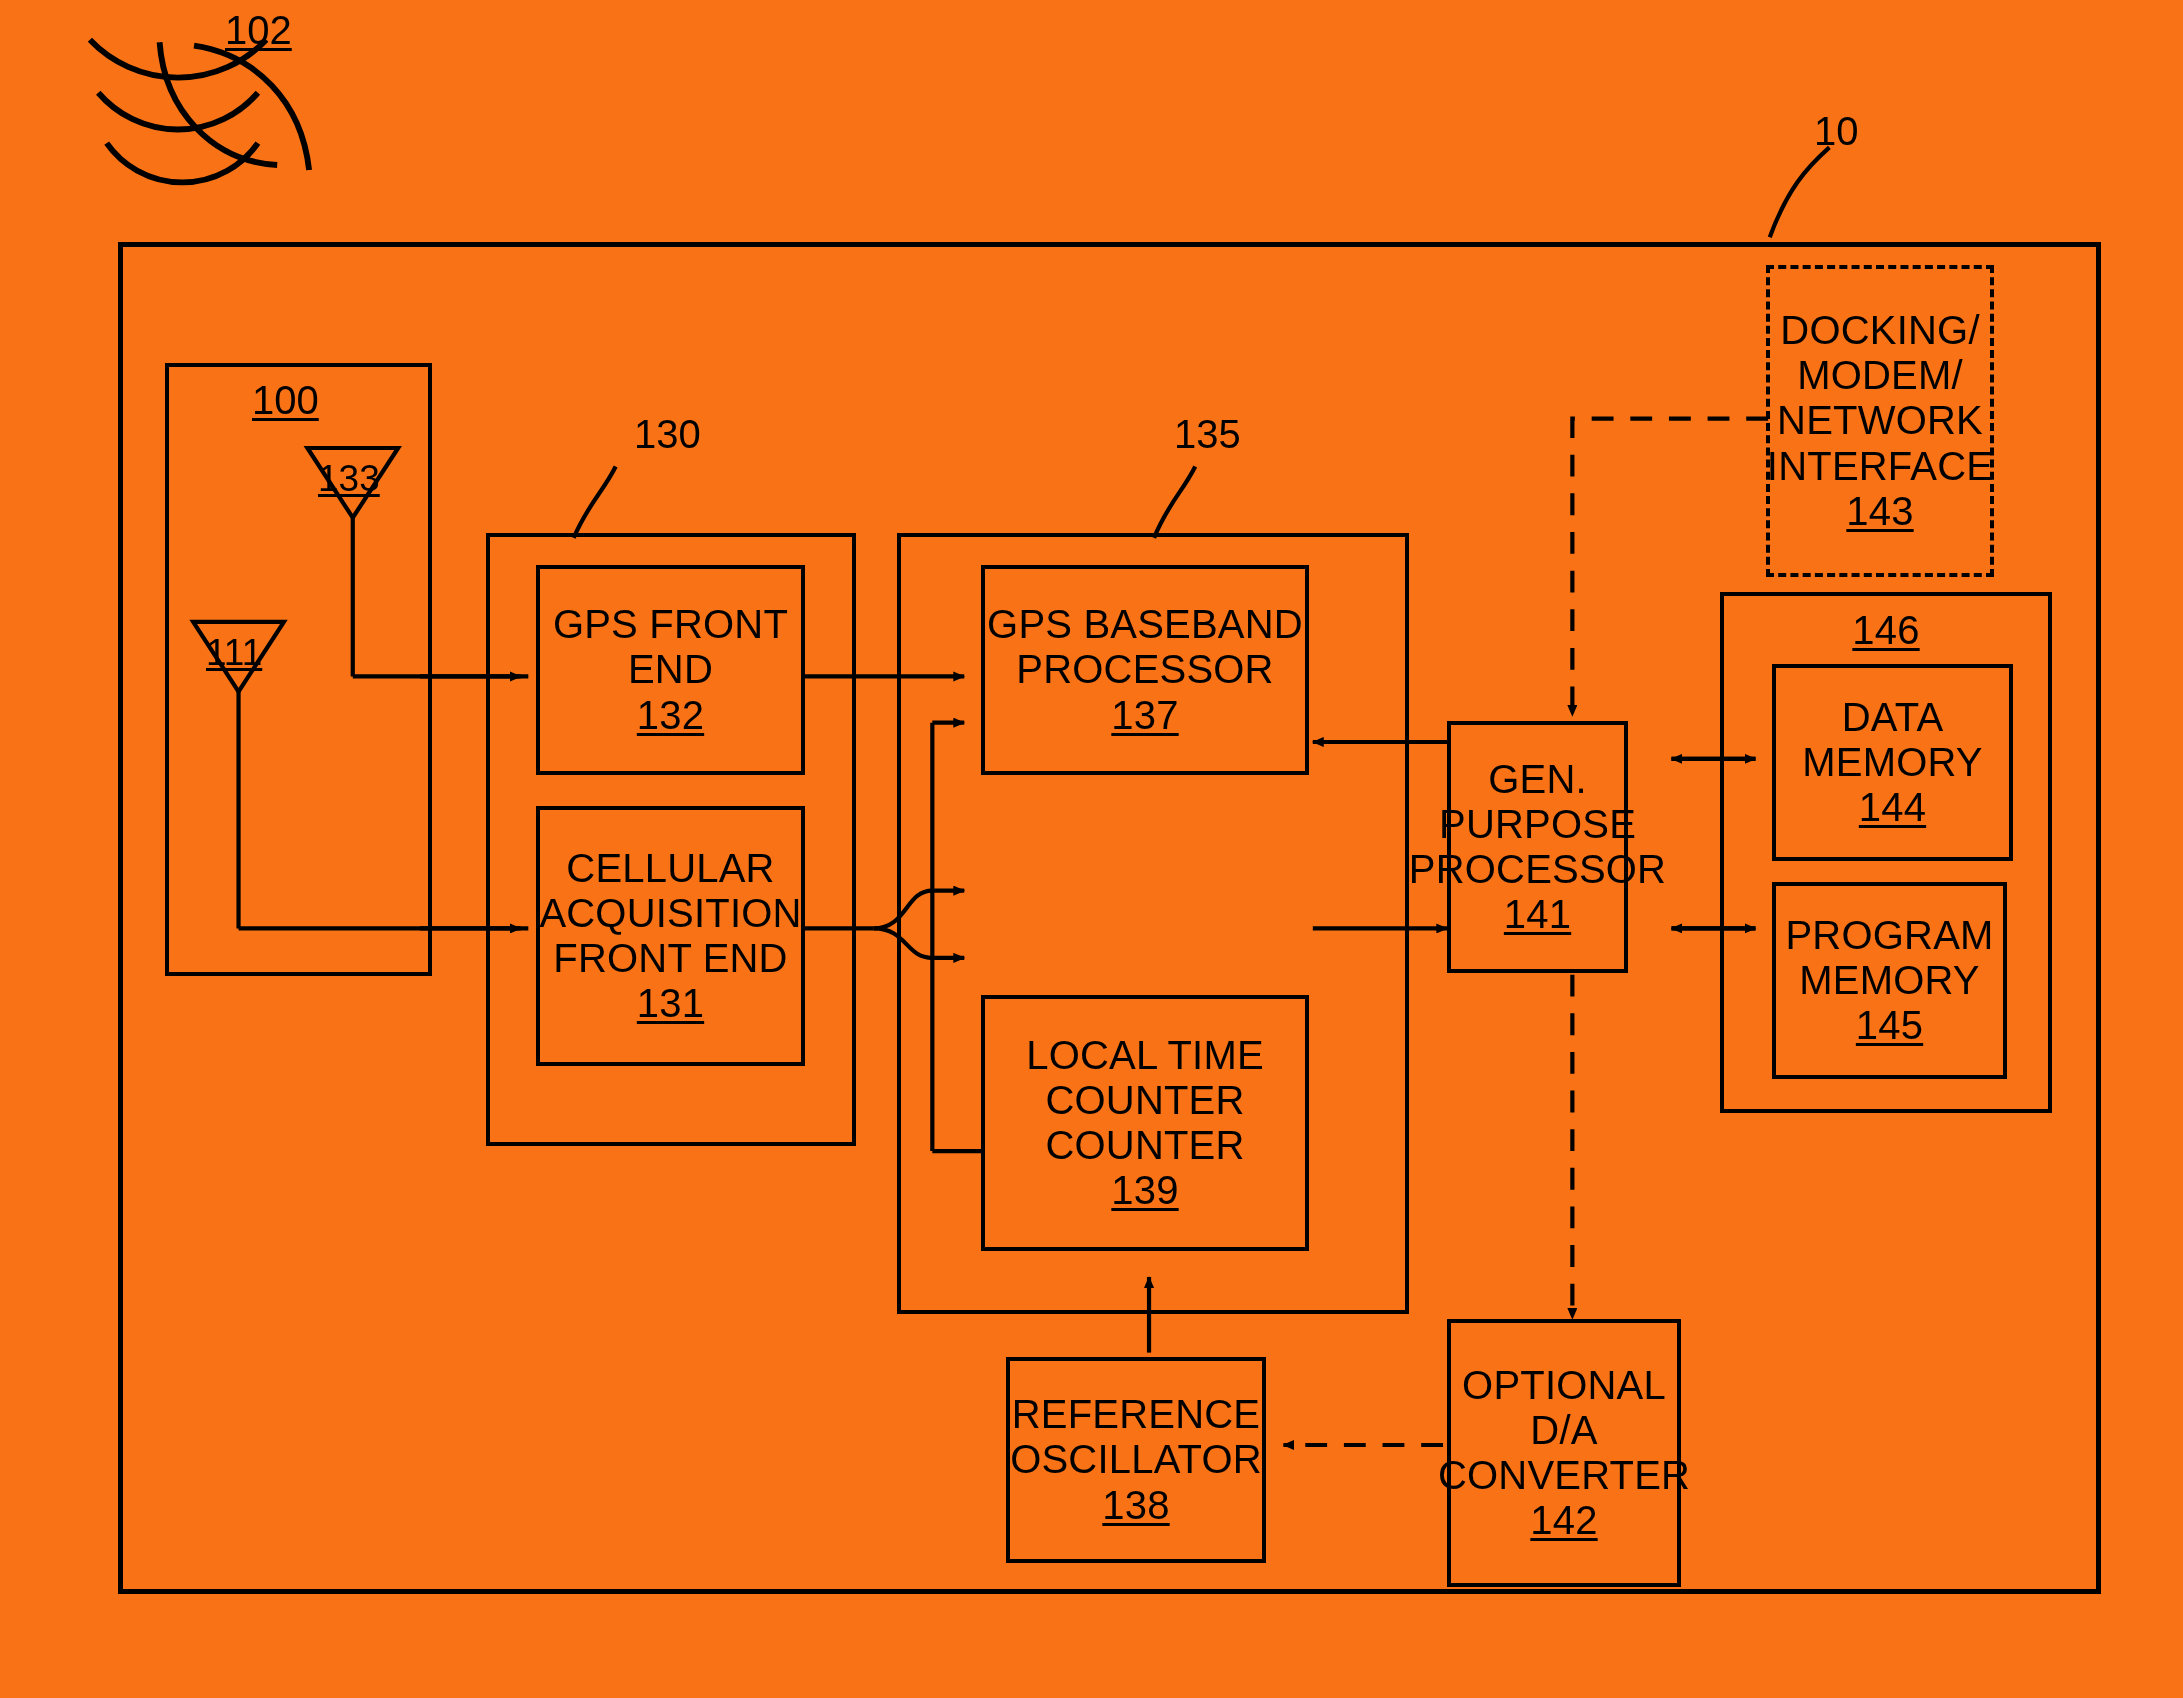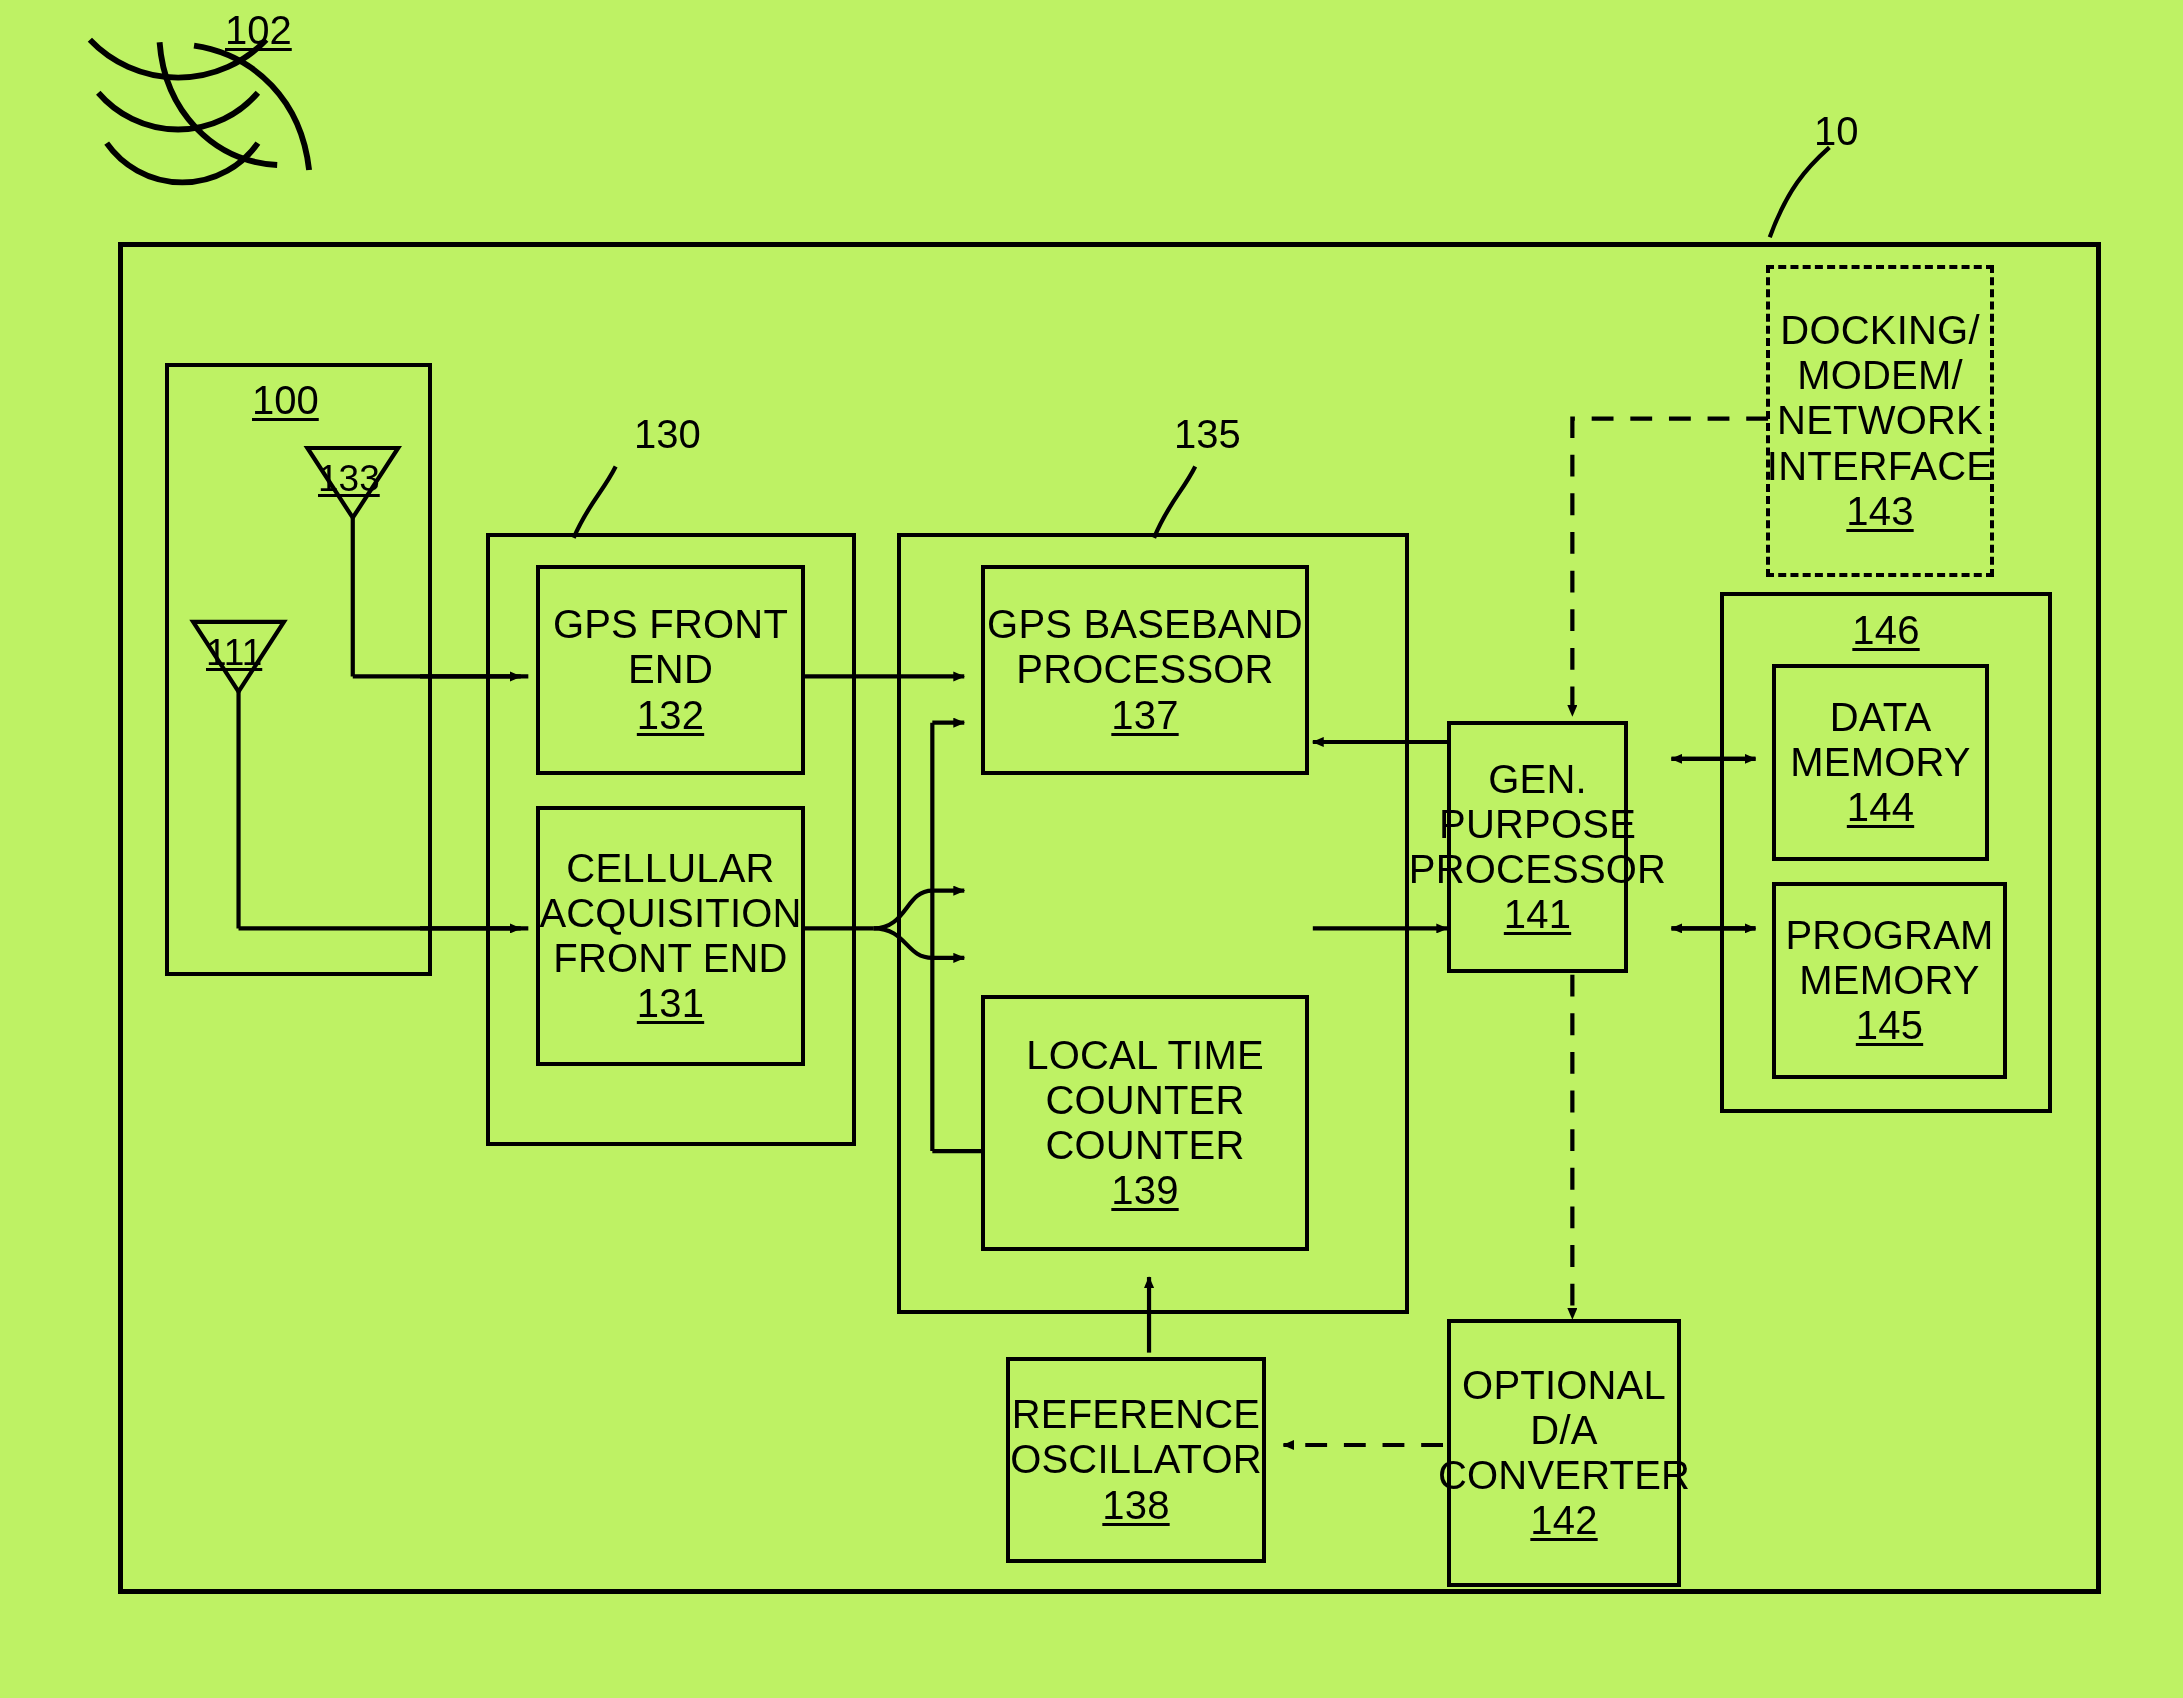--- a/index.html
+++ b/index.html
@@ -7,21 +7,21 @@
     padding: 0;
     background: #ffffff;
   }
   body {
     font-family: "Liberation Sans", sans-serif;
   }
   #canvas {
     position: relative;
     width: 2183px;
     height: 1699px;
-    background: #bef264;
+    background: #f97316;
     overflow: hidden;
   }
   svg.layer {
     position: absolute;
     left: 0;
     top: 0;
     width: 2183px;
     height: 1699px;
     pointer-events: none;
   }
@@ -234,21 +234,21 @@
     <span class="lbl">MODEM/</span>
     <span class="lbl">NETWORK</span>
     <span class="lbl">INTERFACE</span>
     <span class="lbl refnum">143</span>
   </div>
 
   <div class="box group" style="left:1720px; top:592px; width:332px; height:521px;">
     <span class="lbl refnum s48" style="margin-top:11.8px;text-align:right;">146</span>
   </div>
 
-  <div class="box plain s48" style="left:1772px; top:664px; width:217px; height:197px;">
+  <div class="box plain s48" style="left:1772px; top:664px; width:241px; height:197px;">
     <span class="lbl">DATA</span>
     <span class="lbl">MEMORY</span>
     <span class="lbl refnum">144</span>
   </div>
 
   <div class="box plain s48" style="left:1772px; top:882px; width:235px; height:197px;">
     <span class="lbl">PROGRAM</span>
     <span class="lbl">MEMORY</span>
     <span class="lbl refnum">145</span>
   </div>

